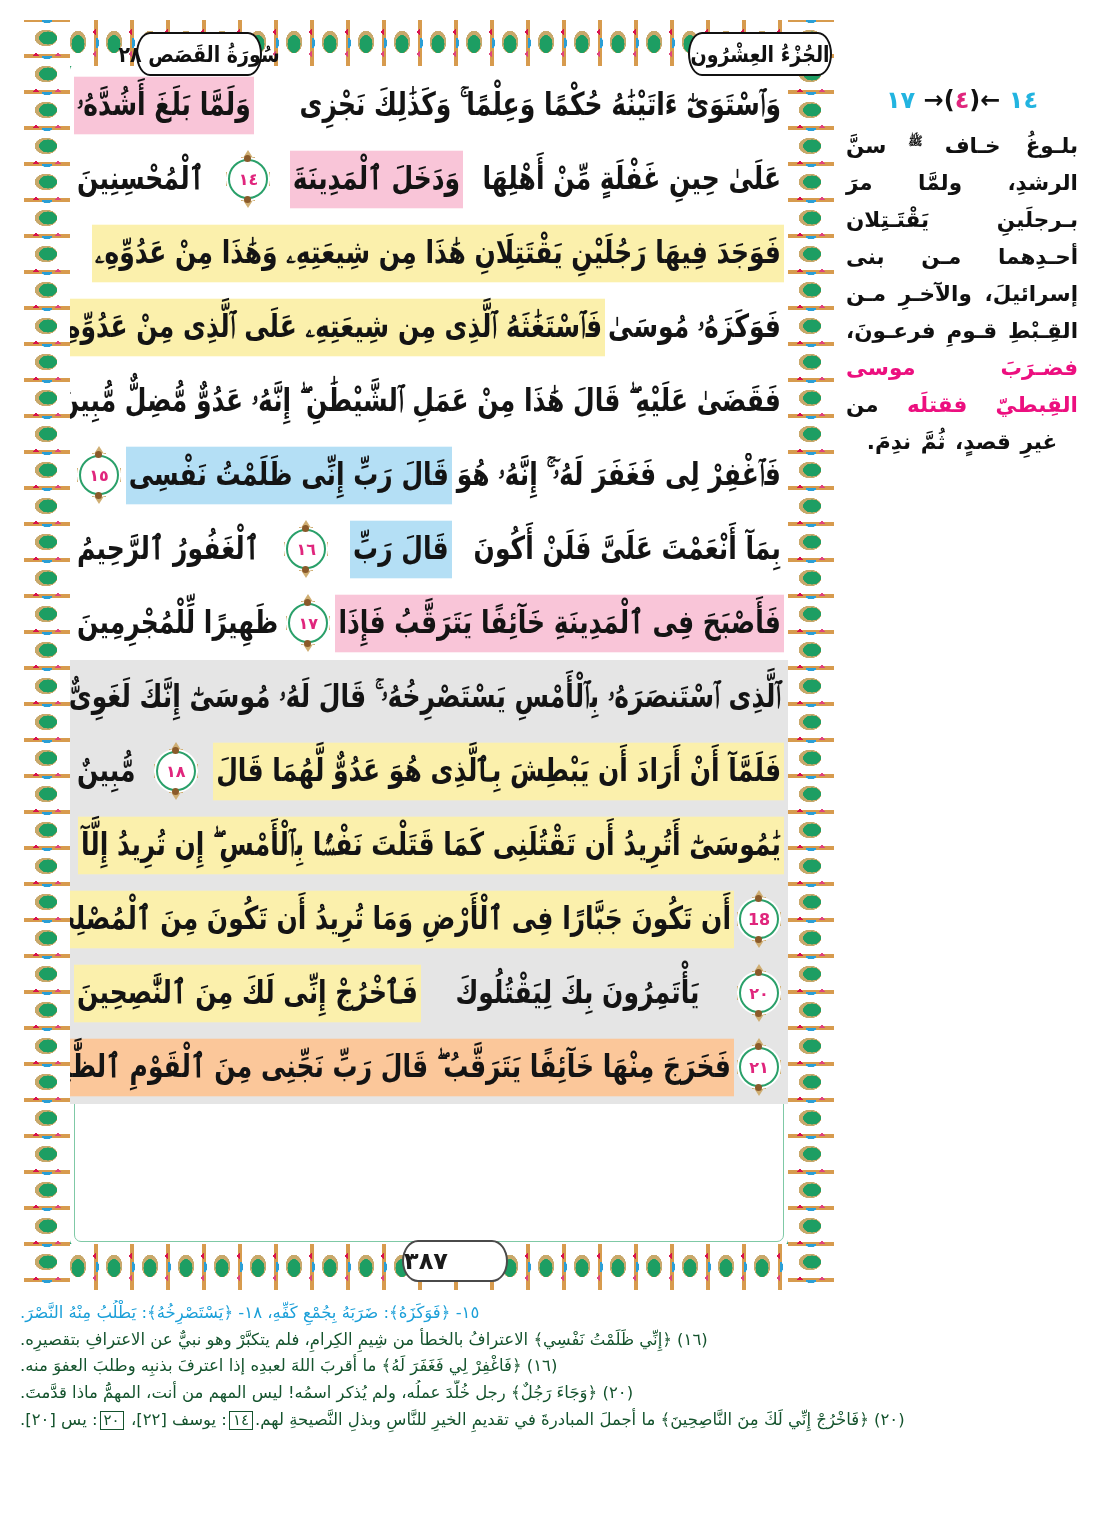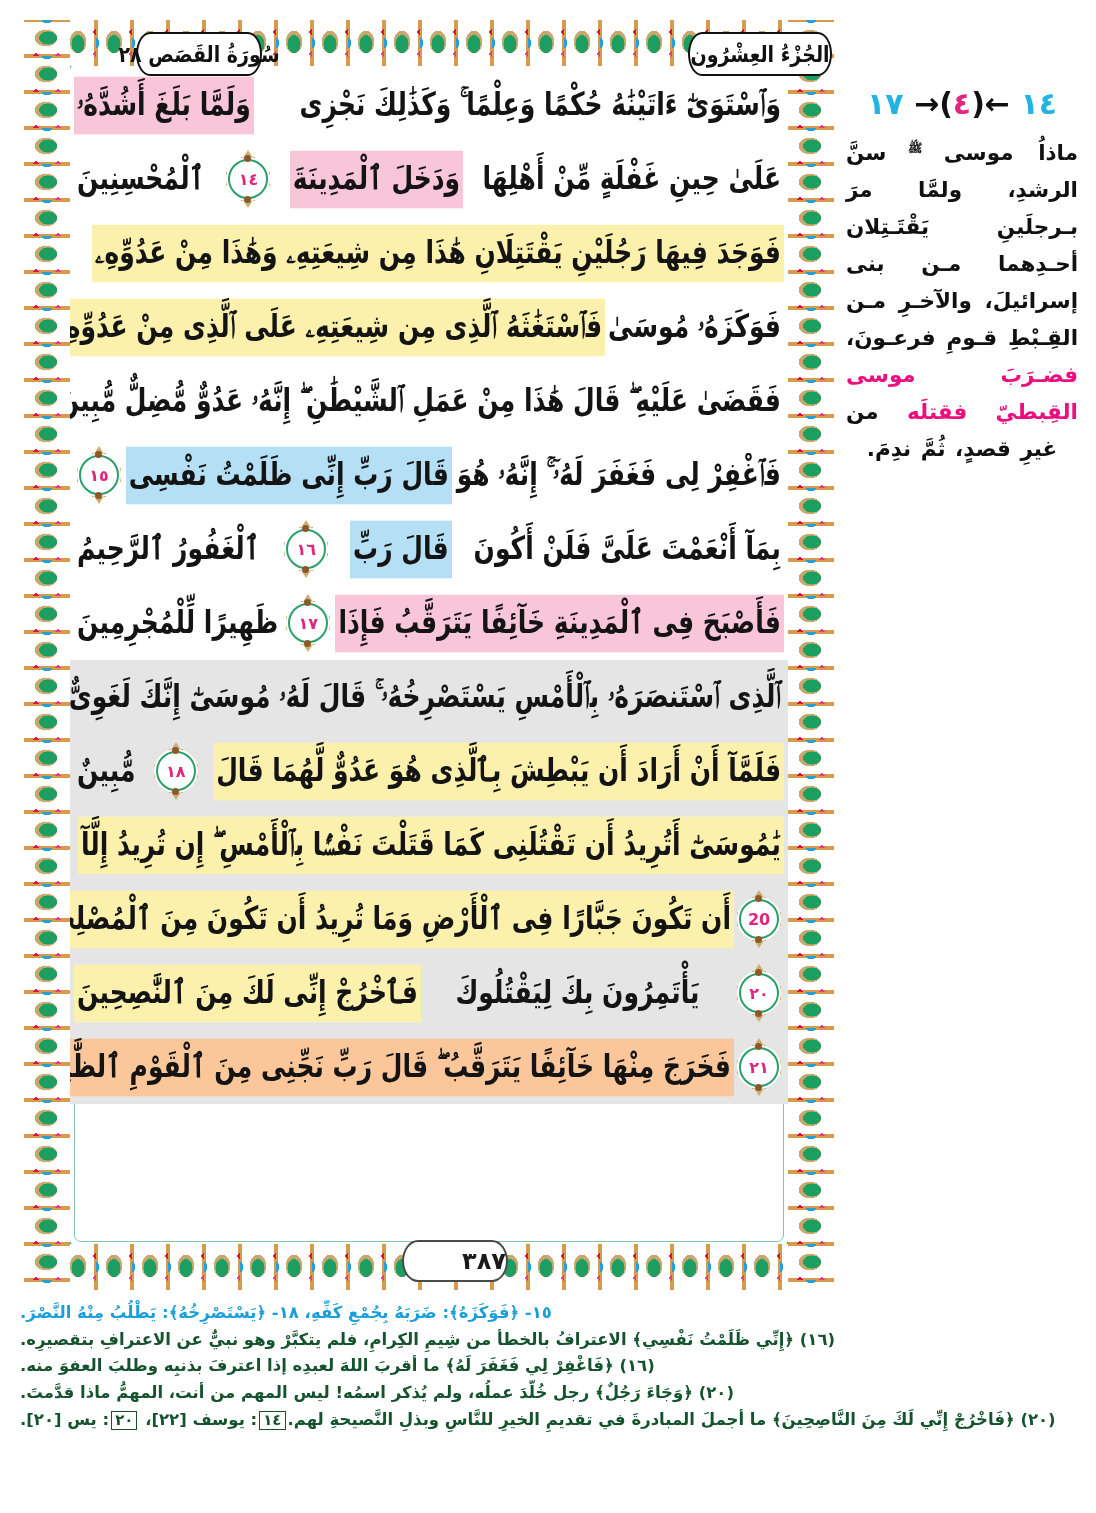--- a/index.html
+++ b/index.html
@@ -93,21 +93,21 @@
   }
 
   
   #page-num-cartouche {
     position: absolute;
     left: 378px; bottom: 8px;
     width: 106px; height: 42px;
     background: #ffffff;
     border: 2px solid #4a4a4a;
     border-radius: 16px / 21px;
-    display: flex; align-items: center; justify-content: flex-end;
+    display: flex; align-items: center; justify-content: flex-start;
     z-index: 8;
   }
   #page-num-cartouche span {
     font-size: 24px; font-weight: 700; color: #1a1a1a;
     direction: rtl; letter-spacing: 1px;
   }
 
   
   #quran-area {
     position: absolute;
@@ -201,21 +201,21 @@
   #sidebar {
     position: absolute;
     left: 846px; top: 86px;
     width: 232px;
     direction: rtl;
     text-align: justify;
   }
   .side-block { margin-bottom: 34px; }
   .range-head {
     text-align: center;
-    font-size: 30px; font-weight: 700;
+    font-size: 24px; font-weight: 700;
     margin-bottom: 14px;
     direction: rtl;
     white-space: nowrap;
   }
   .range-head .n  { color: #22b4e0; }
   .range-head .c  { color: #e0267d; }
   .range-head .ar { color: #111; font-weight: 700; }
   .side-text {
     font-size: 21.5px;
     font-weight: 700;
@@ -233,21 +233,21 @@
   
   #footnotes {
     position: absolute;
     left: 20px; top: 1300px;
     width: 1062px;
     direction: rtl;
     text-align: left;
   }
   .fn {
     font-size: 16.5px;
-    font-weight: 700;
+    font-weight: 400;
     direction: rtl;
     text-align: left;
     line-height: 1.62;
     white-space: nowrap;
     overflow: hidden;
   }
   .fn.cyan { color: #1b9fd8; }
   .fn.pink { color: #14532d; }
   .fn .boxnum {
     display: inline-block;
@@ -376,21 +376,21 @@
           <span class="qseg hl-yellow">يَٰمُوسَىٰٓ أَتُرِيدُ أَن تَقْتُلَنِى كَمَا قَتَلْتَ نَفْسًۢا بِٱلْأَمْسِ ۖ إِن تُرِيدُ إِلَّآ</span>
         </div>
         <div class="qline">
           <div class="ayah-marker">
             <div class="petal"></div>
             <div class="spike-t"></div>
             <div class="spike-b"></div>
             <div class="rosette"></div>
             <div class="dot-t"></div>
             <div class="dot-b"></div>
-            <span class="num">20</span>
+            <span class="num">18</span>
           </div>
           <span class="qseg hl-yellow">أَن تَكُونَ جَبَّارًا فِى ٱلْأَرْضِ وَمَا تُرِيدُ أَن تَكُونَ مِنَ ٱلْمُصْلِحِينَ</span>
         </div>
         <div class="qline">
           <div class="ayah-marker">
             <div class="petal"></div>
             <div class="spike-t"></div>
             <div class="spike-b"></div>
             <div class="rosette"></div>
             <div class="dot-t"></div>
@@ -411,21 +411,21 @@
             <span class="num">٢١</span>
           </div>
           <span class="qseg hl-orange">فَخَرَجَ مِنْهَا خَآئِفًا يَتَرَقَّبُ ۖ قَالَ رَبِّ نَجِّنِى مِنَ ٱلْقَوْمِ ٱلظَّٰلِمِينَ</span>
         </div>
       </div>
     </div>
 
   <div id="sidebar">
       <div class="side-block">
         <div class="range-head"><span class="n">١٤</span><span class="ar"> ←(</span><span class="c">٤</span><span class="ar">)→ </span><span class="n">١٧</span></div>
-        <div class="side-text"><span>ماذاُ موسى</span><span class="sup"> ﷺ </span><span>سنَّ الرشدِ، ولمَّا مرَ بـرجلَينِ يَقْتَـتِلان أحـدِهما مـن بنى إسرائيلَ، والآخـرِ مـن القِـبْطِ قـومِ فرعـونَ، </span><span class="pink">فضـرَبَ موسى القِبطيّ فقتلَه</span><span> من غيرِ قصدٍ، ثُمَّ ندِمَ.</span></div>
+        <div class="side-text"><span>بلـوغُ خـاف</span><span class="sup"> ﷺ </span><span>سنَّ الرشدِ، ولمَّا مرَ بـرجلَينِ يَقْتَـتِلان أحـدِهما مـن بنى إسرائيلَ، والآخـرِ مـن القِـبْطِ قـومِ فرعـونَ، </span><span class="pink">فضـرَبَ موسى القِبطيّ فقتلَه</span><span> من غيرِ قصدٍ، ثُمَّ ندِمَ.</span></div>
       </div>
       <div class="side-block">
       </div>
     </div>
 
   <div id="footnotes">
       <div class="fn cyan"><span>١٥- ﴿فَوَكَزَهُ﴾: ضَرَبَهُ بِجُمْعِ كَفِّهِ، ١٨- ﴿يَسْتَصْرِخُهُ﴾: يَطْلُبُ مِنْهُ النَّصْرَ.</span></div>
       <div class="fn pink"><span>(١٦) ﴿إِنِّي ظَلَمْتُ نَفْسِي﴾ الاعترافُ بالخطأ من شِيمِ الكِرامِ، فلم يتكبَّرْ وهو نبيٌّ عن الاعترافِ بتقصيرِه.</span></div>
       <div class="fn pink"><span>(١٦) ﴿فَاغْفِرْ لِي فَغَفَرَ لَهُ﴾ ما أقربَ اللهَ لعبدِه إذا اعترفَ بذنبِه وطلبَ العفوَ منه.</span></div>
       <div class="fn pink"><span>(٢٠) ﴿وَجَاءَ رَجُلٌ﴾ رجل خُلّدَ عملُه، ولم يُذكر اسمُه! ليس المهم من أنت، المهمُّ ماذا قدَّمتَ.</span></div>

